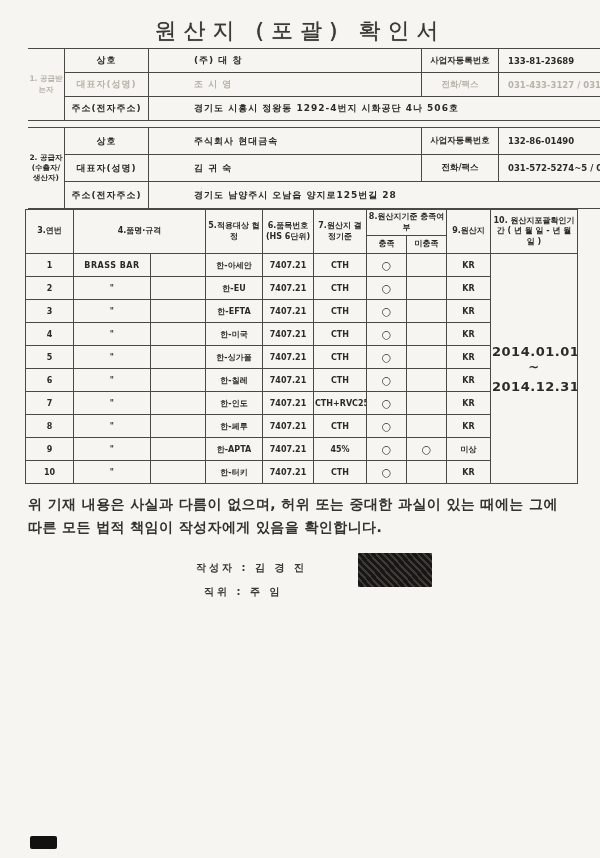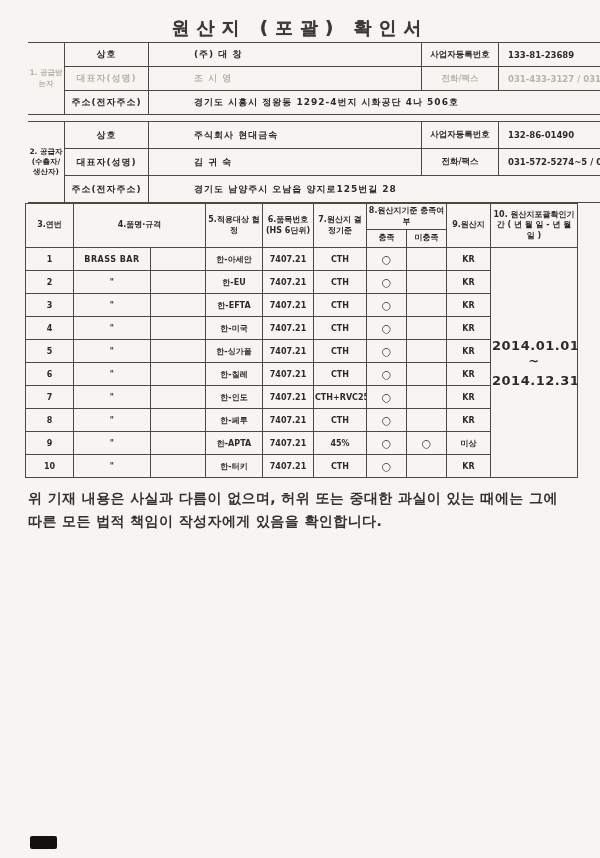--- a/index.html
+++ b/index.html
@@ -6,21 +6,21 @@
   .page{
     position:relative;width:600px;height:858px;margin:0 auto;
     background:#f6f5f1;
     font-family:"DejaVu Sans","Liberation Sans",sans-serif;
     color:#2c2b28;overflow:hidden;
   }
   .ink{color:#2c2b28;}
   .faint{color:#b7b3aa;}
   
   .doc-title{
-    padding-top:16px;text-align:center;font-size:18px;font-weight:700;
+    padding-top:16px;text-align:center;font-size:22px;font-weight:400;
     letter-spacing:7px;color:#3a3935;text-shadow:0 0 .7px #55534e;
   }
   .issue-line{
     margin:8px 0 4px 28px;font-size:8.5px;font-weight:700;color:#76736c;
     letter-spacing:.5px;
   }
   
   table{border-collapse:collapse;table-layout:fixed;}
   .party{width:547px;margin:2px 0 0 28px;}
   .party th,.party td{
@@ -286,15 +286,20 @@
           <td class="col-crit">CTH</td>
           <td class="col-mark">○</td>
           <td class="col-mark"></td>
           <td class="col-origin">KR</td>
         </tr>
       </tbody>
   </table>
 
   <div class="declaration">위 기재 내용은 사실과 다름이 없으며, 허위 또는 중대한 과실이 있는 때에는 그에 따른 모든 법적 책임이 작성자에게 있음을 확인합니다.</div>
 
+  <div class="sign-block">
+    <div class="sign-line writer-line">작성자 :  김 경 진</div>
+    <div class="sign-line position-line">직위 :  주 임</div>
+    <div class="stamp"></div>
+  </div>
 
   <div class="corner-blob"></div>
 </div>
 
 </body></html>

